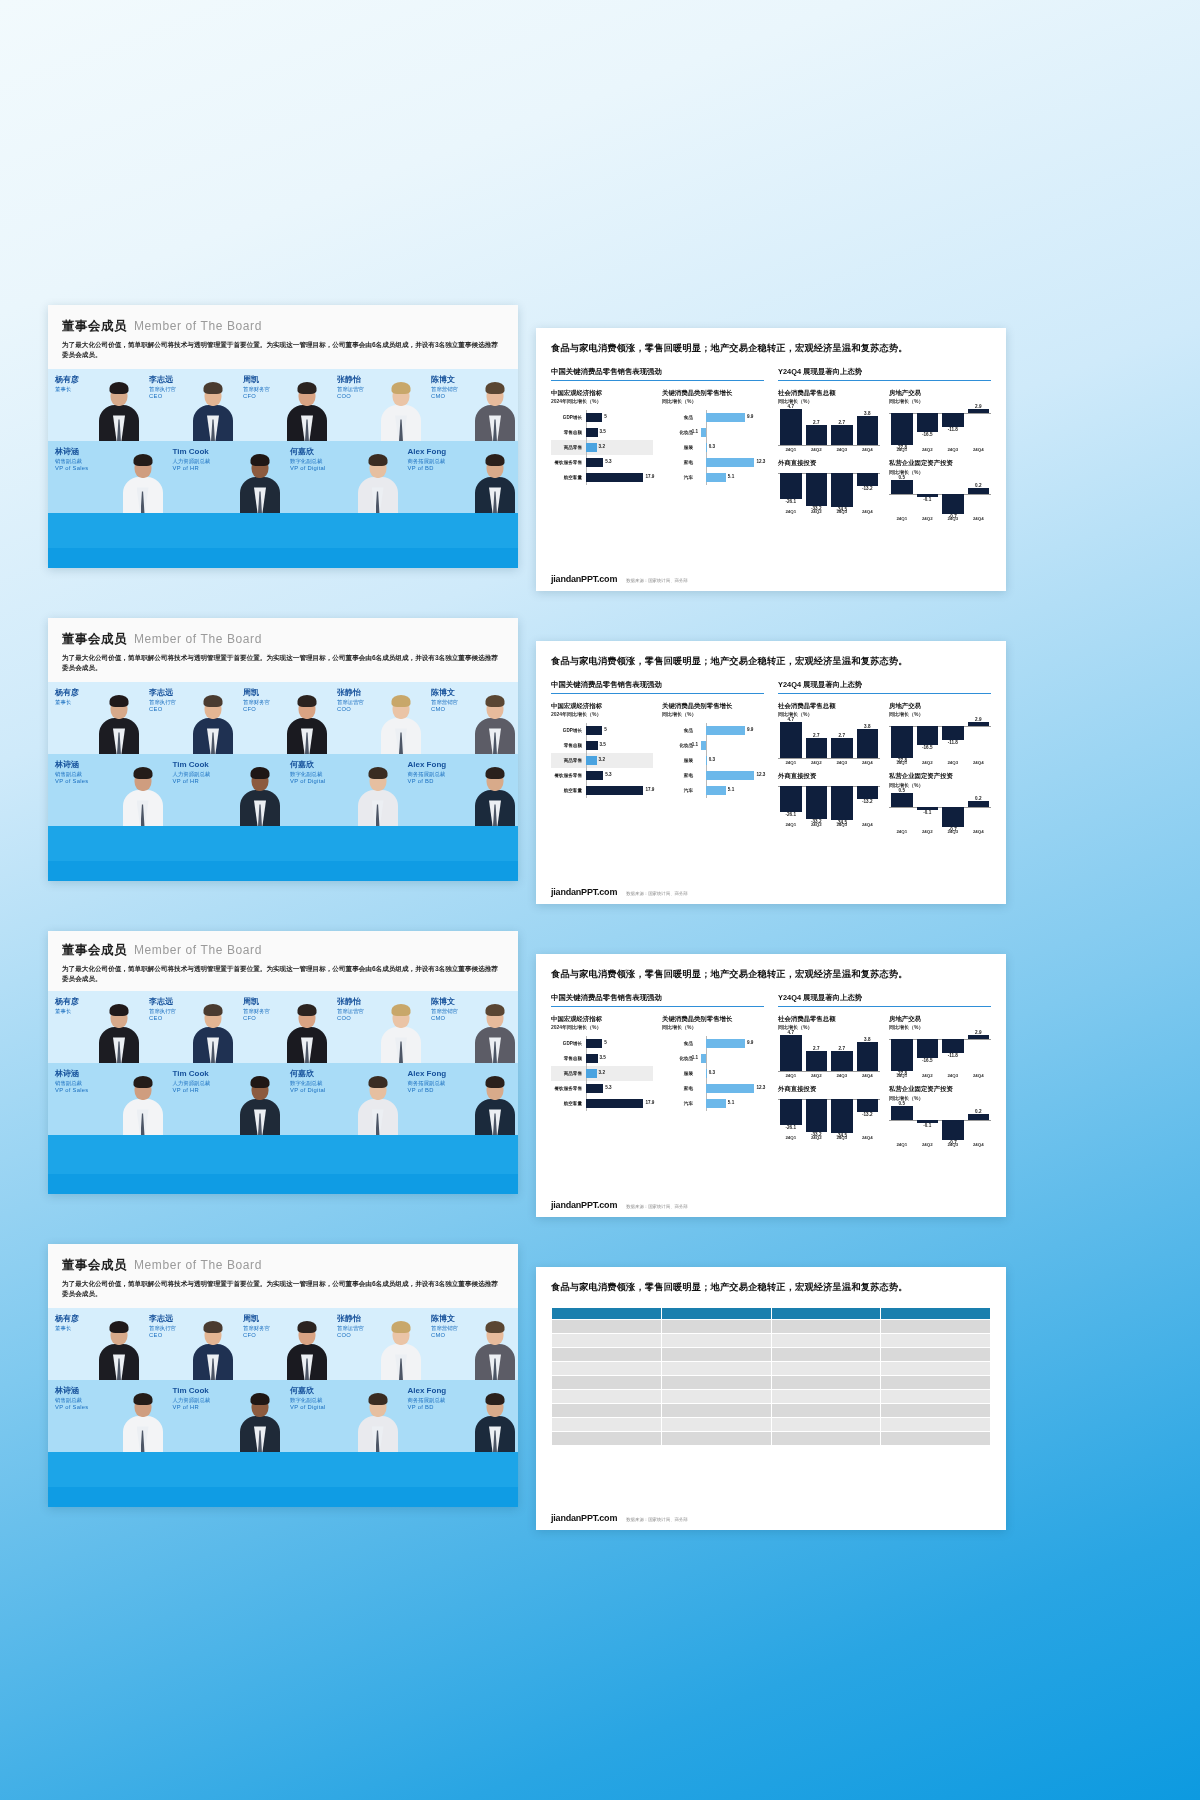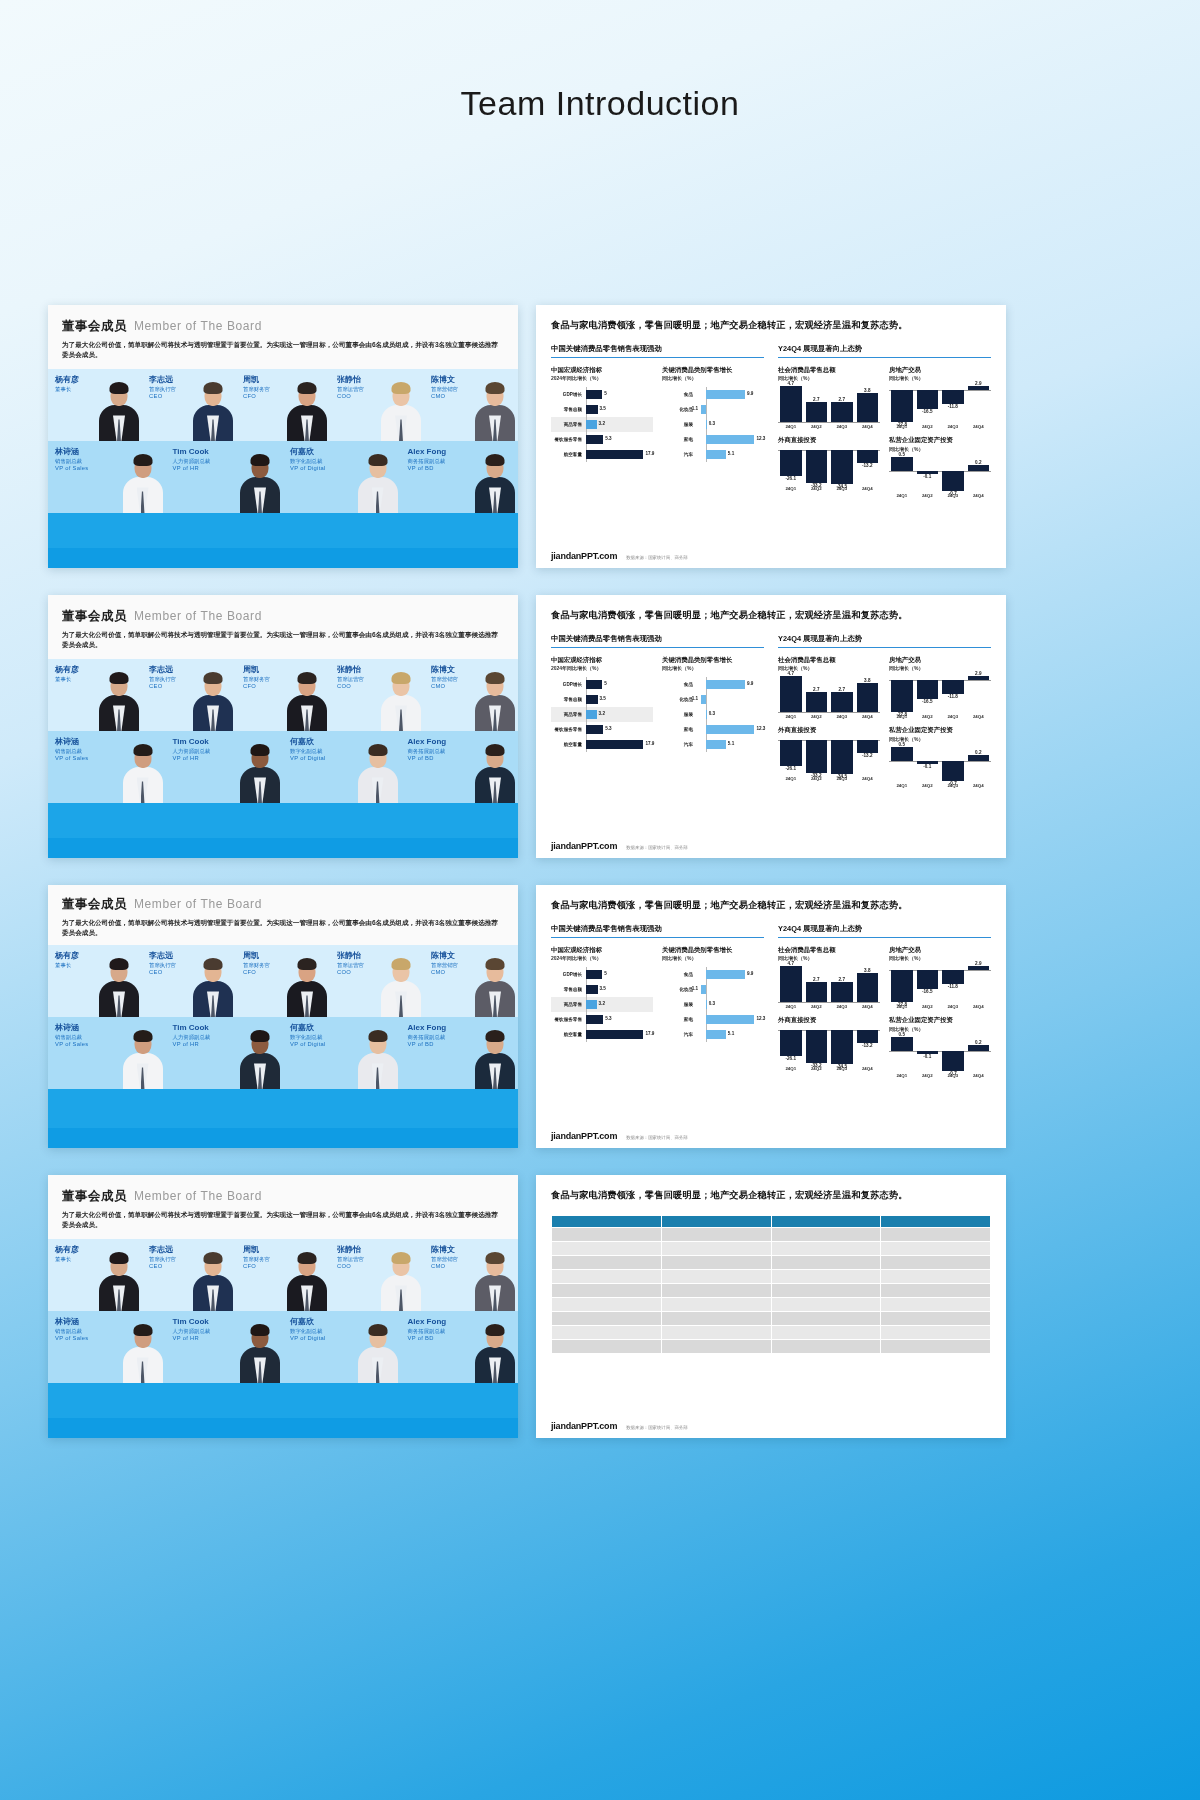--- a/index.html
+++ b/index.html
@@ -76,21 +76,21 @@
     width: 12px; height: 26px; background: #eceff3; clip-path: polygon(0 0, 100% 0, 70% 100%, 30% 100%);
   }
   .ph-tie {
     position: absolute; left: 50%; transform: translateX(-50%); bottom: 0;
     width: 4px; height: 22px; background: #4d5666; clip-path: polygon(35% 0, 65% 0, 100% 100%, 0 100%);
   }
 
   .team-footerband { position:absolute; left:0; right:0; bottom:0; }
 
   
-  .ch-slide { padding: 13px 15px 0 15px; background:#fff; }
+  .ch-slide { padding: 13px 15px 0 15px; background:#fff;margin-top:23px; }
   .ch-title {
     font-size: 9.2px; font-weight: 700; color: #111; line-height: 1.6;
     letter-spacing: .2px;
   }
   .ch-cols { display: flex; gap: 14px; margin-top: 11px; }
   .ch-col { flex: 1; min-width: 0; }
   .ch-col-head { font-size: 7.4px; font-weight: 700; color:#111; padding-bottom: 3px; }
   .ch-rule { height: 1.6px; background: #2f8fd8; margin-bottom: 8px; }
 
   .pair { display: flex; gap: 9px; }
@@ -133,21 +133,20 @@
   .tbl th { background: #1a7fae; height: 12px; border: 1px solid #ffffff; }
   .tbl td { height: 14px; border: 1px solid #ffffff; background: #d9d9d9; }
   .tbl tr.alt td { background: #e8e8e8; }
 </style>
 </head>
 <body>
 
 <div class="page">
 
   <div class="header">
-    <div class="en">Team Introduction</div>
   </div>
 
   <div class="grid" id="grid">
       <div class="row">
         <div class="slide">
     <div class="team-head" style="padding:13px 14px 9px 14px">
       <div class="t-row">
         <span class="t-cn">董事会成员</span>
         <span class="t-en">Member of The Board</span>
       </div>

